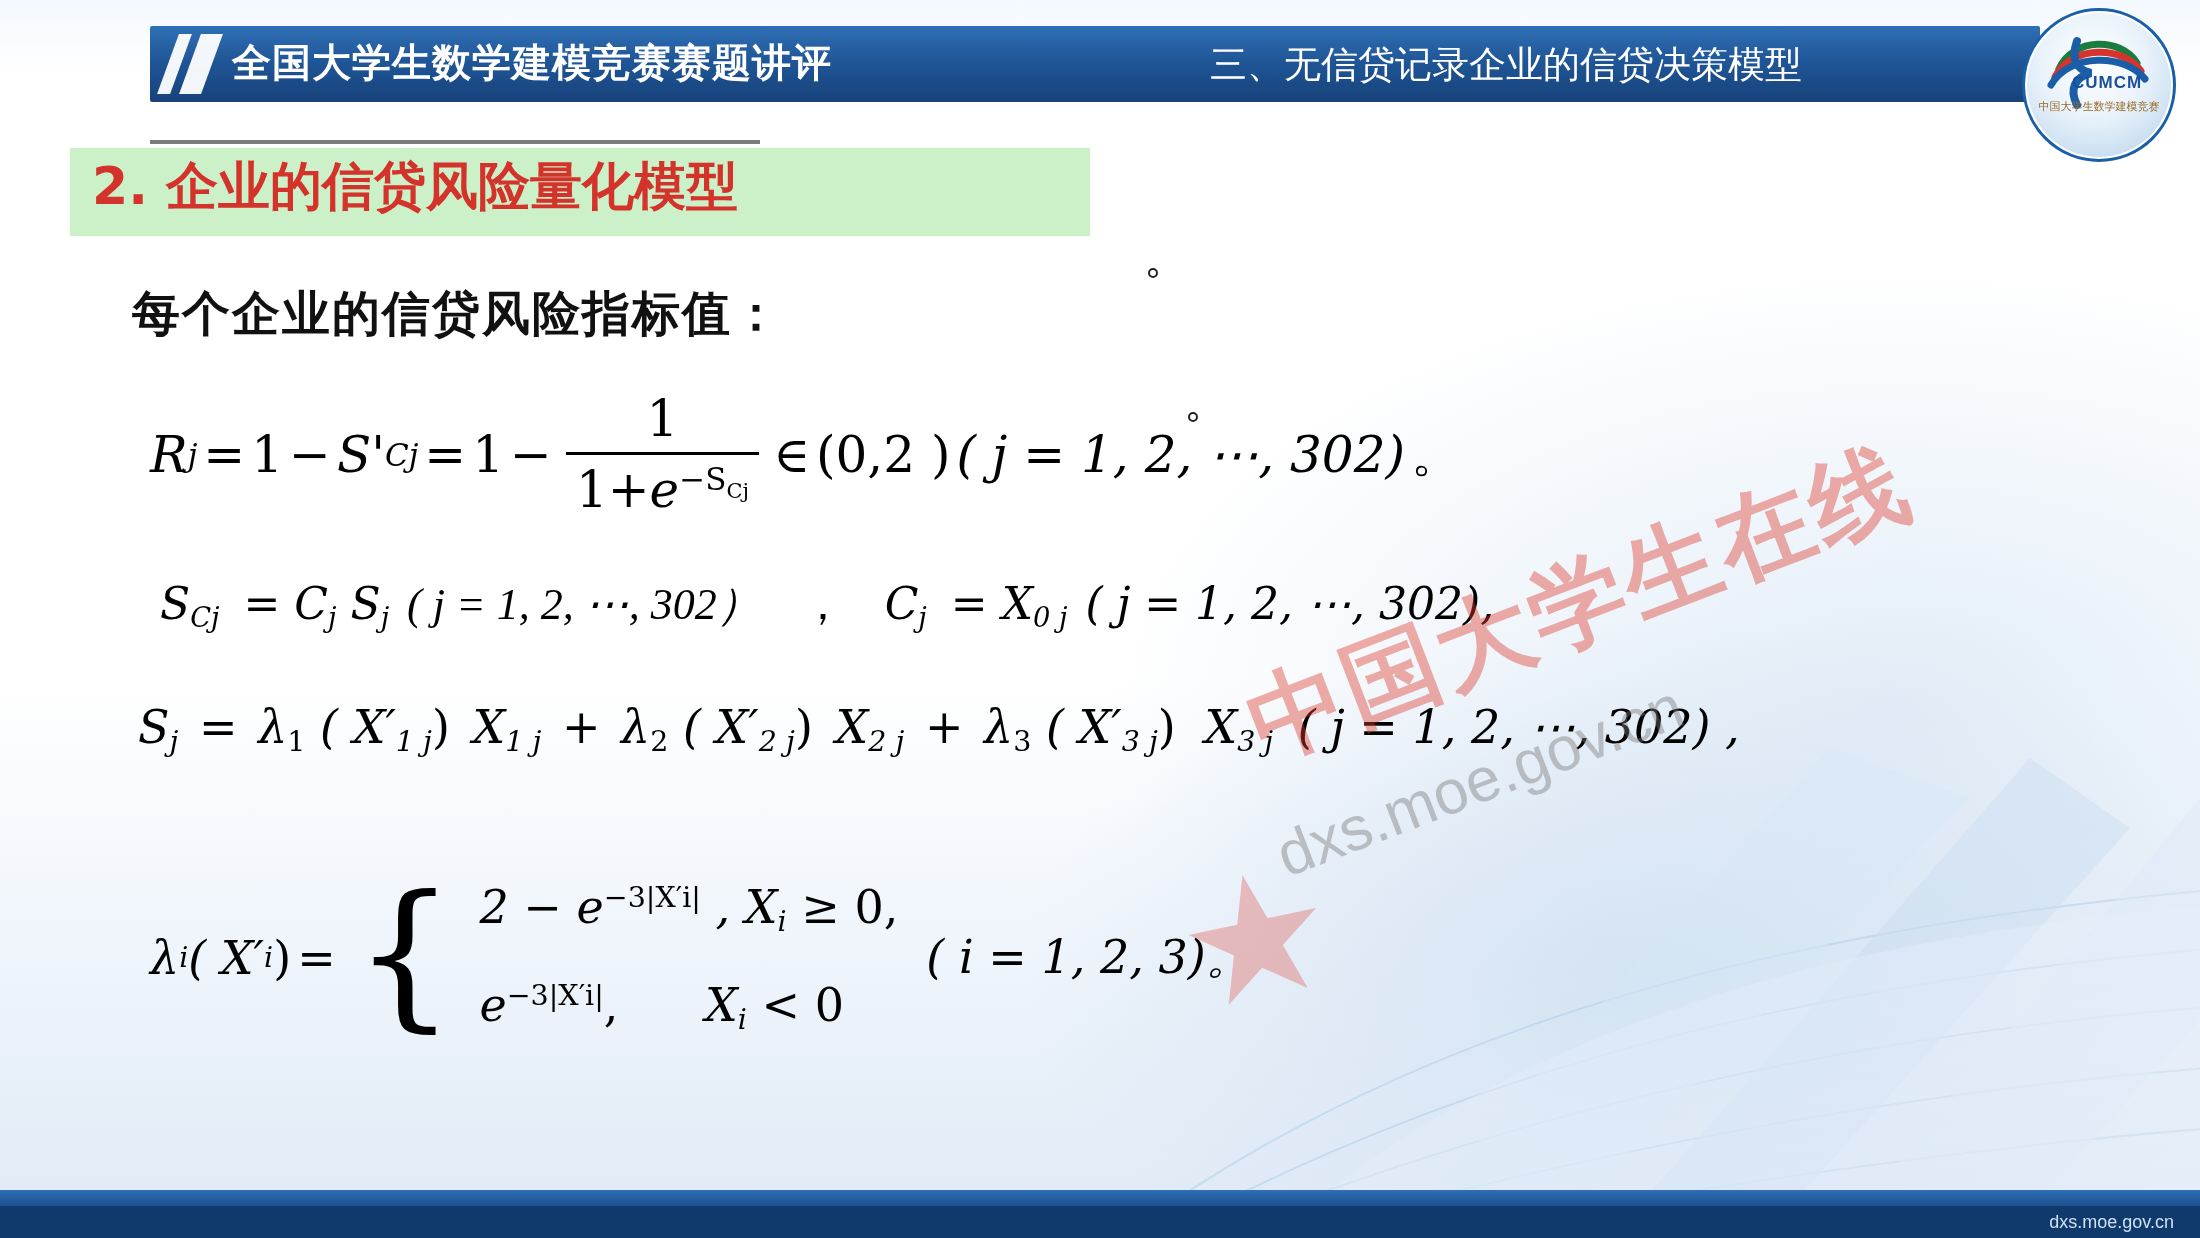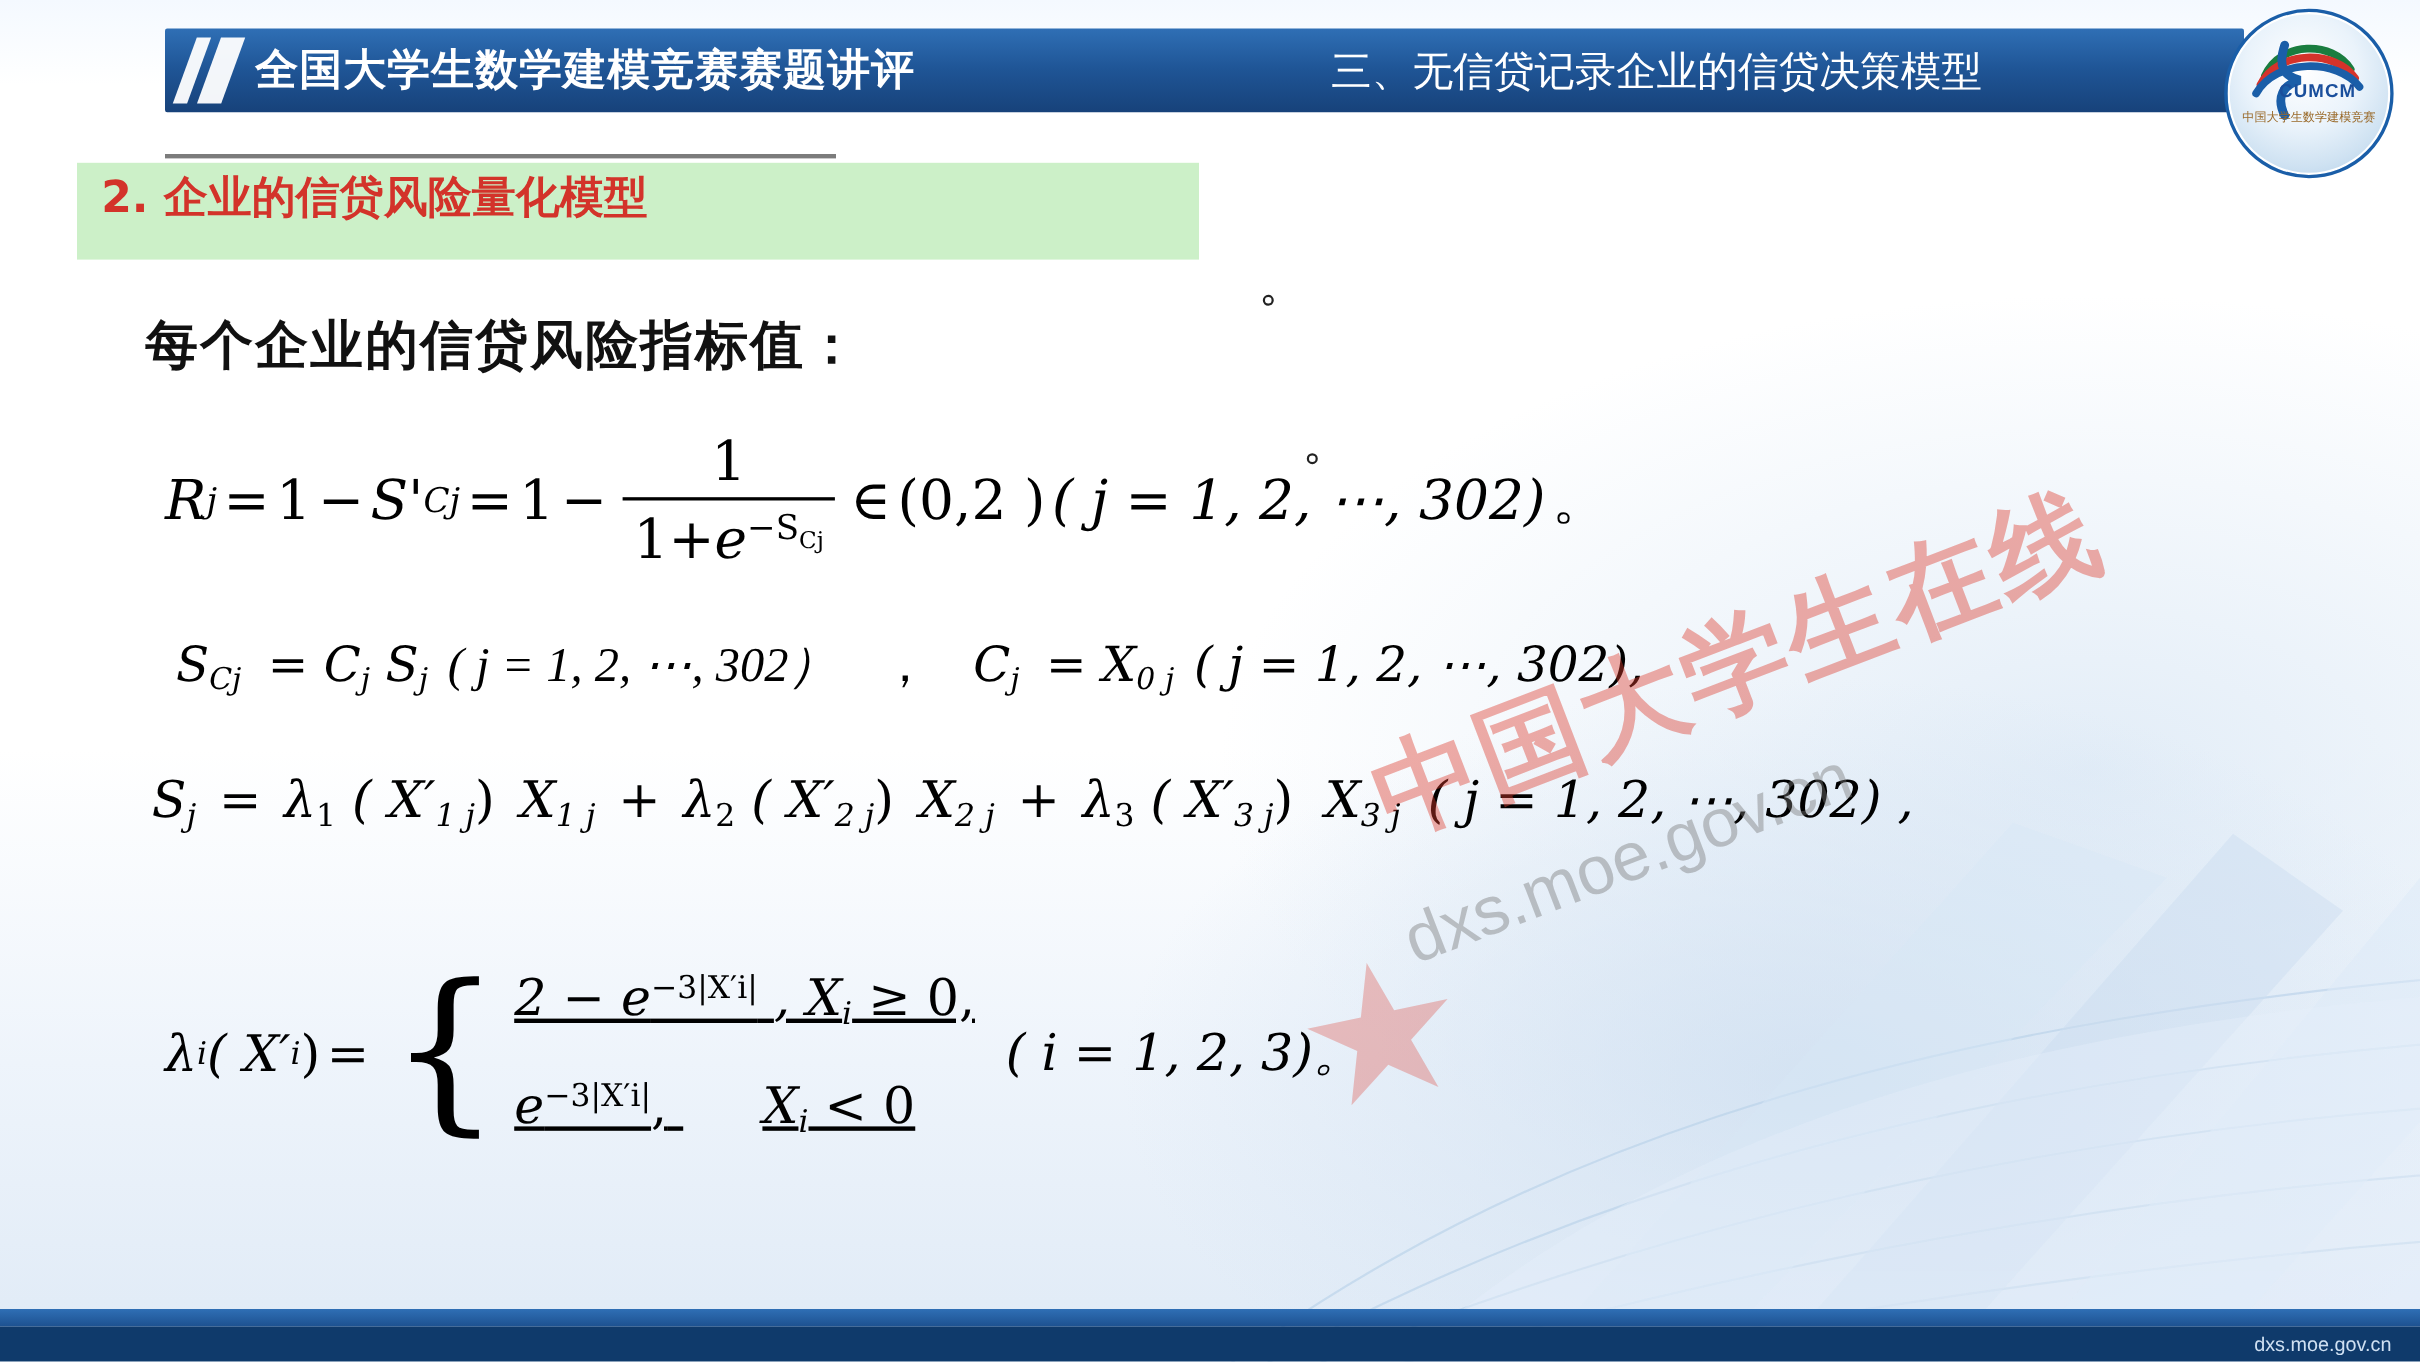--- a/index.html
+++ b/index.html
@@ -150,21 +150,21 @@
     width: 610px;
     height: 4px;
     background: #7c7c7c;
   }
   .heading-text {
     position: absolute;
     left: 92px;
     top: 152px;
     font-family: "DejaVu Sans", "Liberation Sans", sans-serif;
     font-weight: bold;
-    font-size: 40px;
+    font-size: 52px;
     color: #d3332a;
     white-space: nowrap;
   }
 
   .subheading {
     position: absolute;
     left: 132px;
     top: 282px;
     font-family: "DejaVu Sans", "Liberation Sans", sans-serif;
     font-weight: bold;
@@ -211,22 +211,21 @@
     font-size: 160px;
     line-height: 0.82;
     font-family: "DejaVu Serif", serif;
     margin: 0 6px 0 12px;
     transform: translateY(-4px);
   }
   .cases {
     display: inline-flex;
     flex-direction: column;
     gap: 40px;
-    margin-left: 6px;
-    text-decoration: underline;
+    margin-left: 18px;
   }
   .case-row { white-space: nowrap; }
 
   
   .wm-red {
     position: absolute;
     left: 1230px;
     top: 540px;
     font-family: "DejaVu Sans", "Liberation Sans", sans-serif;
     font-weight: bold;

